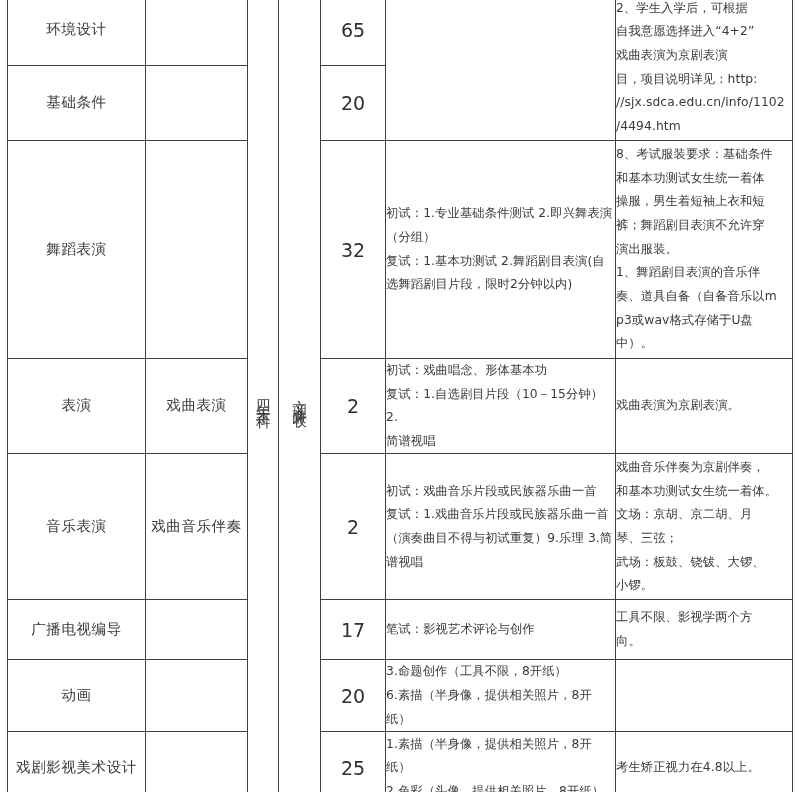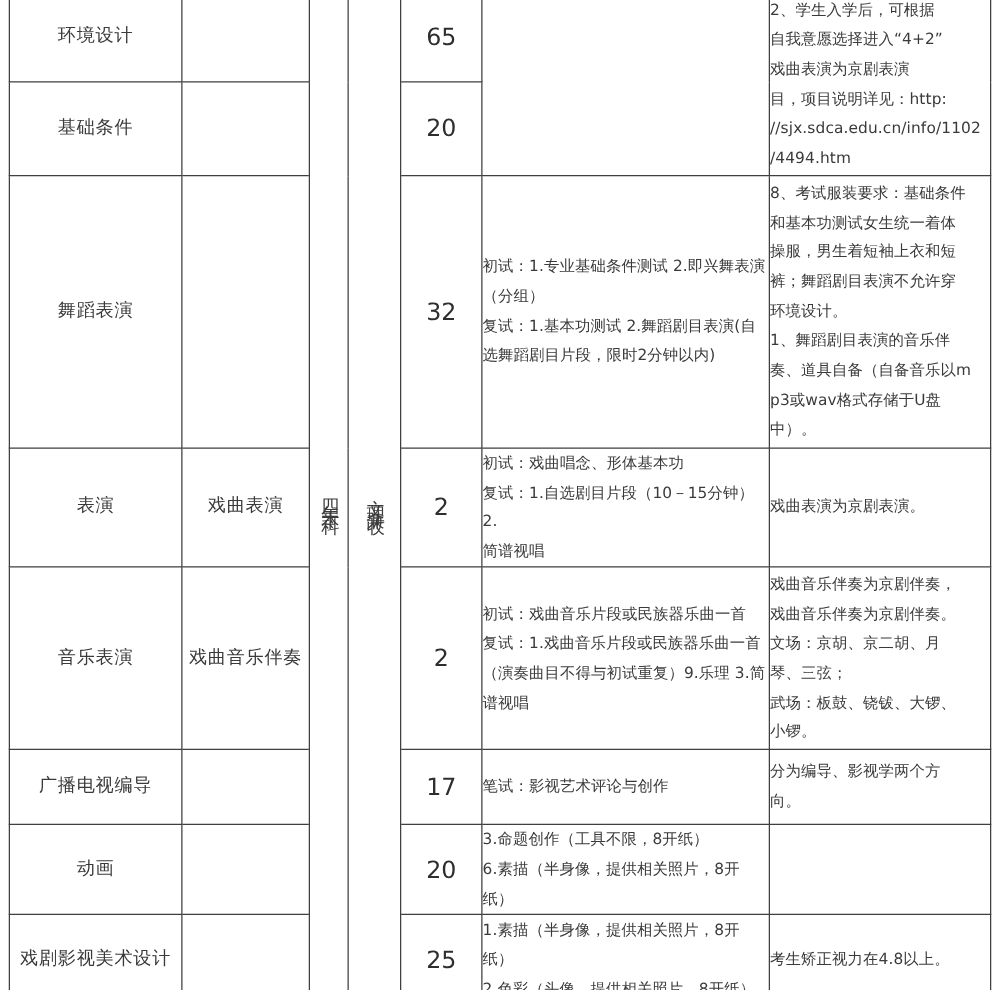--- a/index.html
+++ b/index.html
@@ -143,21 +143,21 @@
           <p>初试：1.专业基础条件测试 2.即兴舞表演</p>
           <p>（分组）</p>
           <p>复试：1.基本功测试 2.舞蹈剧目表演(自</p>
           <p>选舞蹈剧目片段，限时2分钟以内)</p>
         </td>
         <td class="cell-text">
           <p>8、考试服装要求：基础条件</p>
           <p>和基本功测试女生统一着体</p>
           <p>操服，男生着短袖上衣和短</p>
           <p>裤；舞蹈剧目表演不允许穿</p>
-          <p>环境设计。</p>
+          <p>演出服装。</p>
           <p>1、舞蹈剧目表演的音乐伴</p>
           <p>奏、道具自备（自备音乐以m</p>
           <p>p3或wav格式存储于U盘</p>
           <p>中）。</p>
         </td>
       </tr>
 
       <tr class="r4">
         <td class="cell-center">表演</td>
         <td class="cell-center">戏曲表演</td>
@@ -177,37 +177,37 @@
         <td class="cell-center">戏曲音乐伴奏</td>
         <td class="cell-quota">2</td>
         <td class="cell-text">
           <p>初试：戏曲音乐片段或民族器乐曲一首</p>
           <p>复试：1.戏曲音乐片段或民族器乐曲一首</p>
           <p>（演奏曲目不得与初试重复）9.乐理 3.简</p>
           <p>谱视唱</p>
         </td>
         <td class="cell-text">
           <p>戏曲音乐伴奏为京剧伴奏，</p>
-          <p>戏曲音乐伴奏为京剧伴奏。</p>
+          <p>和基本功测试女生统一着体。</p>
           <p>文场：京胡、京二胡、月</p>
           <p>琴、三弦；</p>
           <p>武场：板鼓、铙钹、大锣、</p>
           <p>小锣。</p>
         </td>
       </tr>
 
       <tr class="r6">
         <td class="cell-center">广播电视编导</td>
         <td class="cell-center empty-cell"></td>
         <td class="cell-quota">17</td>
         <td class="cell-text">
           <p>笔试：影视艺术评论与创作</p>
         </td>
         <td class="cell-text">
-          <p>分为编导、影视学两个方</p>
+          <p>工具不限、影视学两个方</p>
           <p>向。</p>
         </td>
       </tr>
 
       <tr class="r7">
         <td class="cell-center">动画</td>
         <td class="cell-center empty-cell"></td>
         <td class="cell-quota">20</td>
         <td class="cell-text">
           <p>3.命题创作（工具不限，8开纸）</p>

